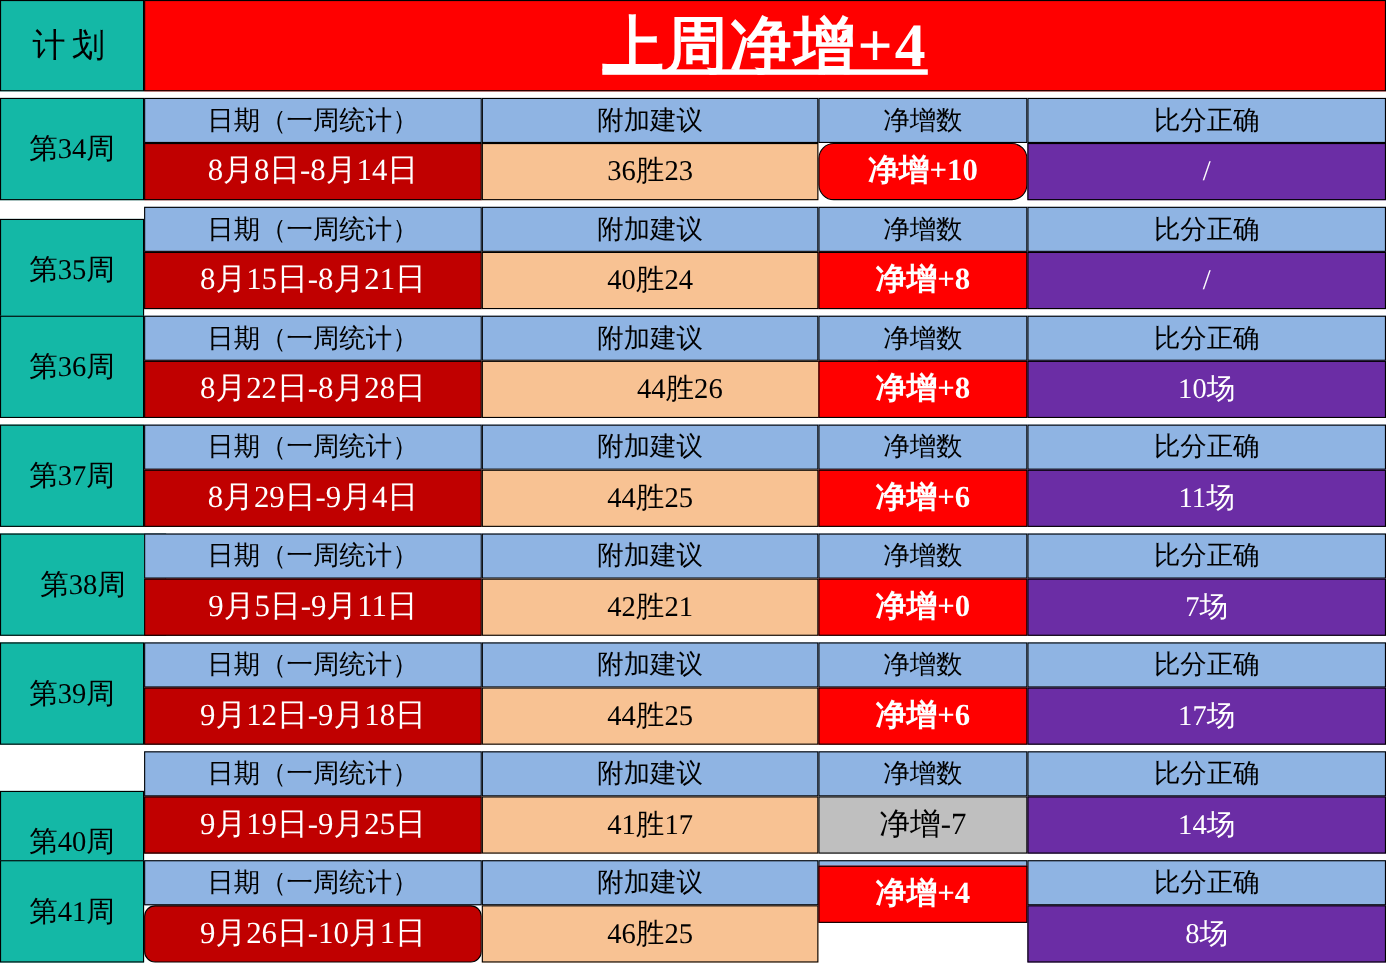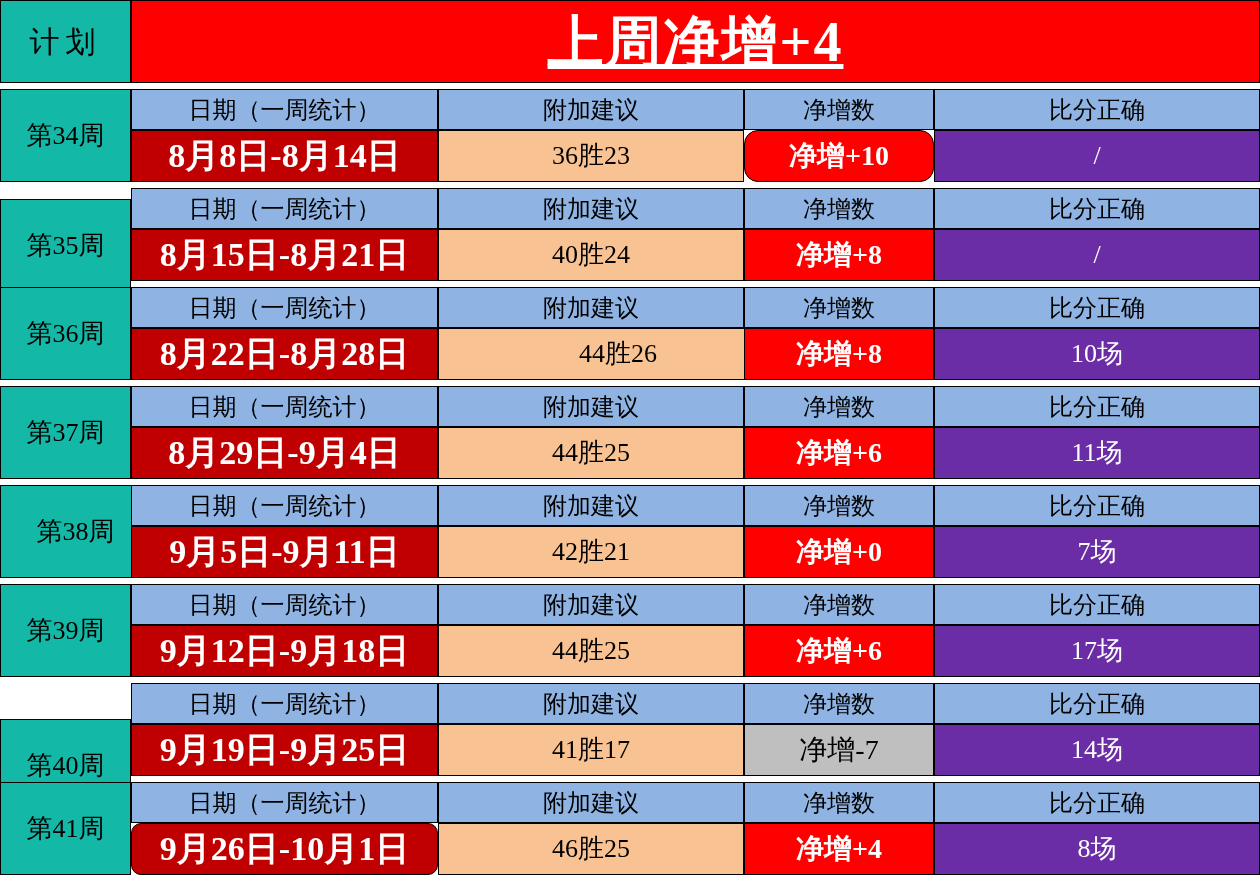--- a/index.html
+++ b/index.html
@@ -61,21 +61,21 @@
     font-weight: normal;
   }
 
   
   .week-label { font-size: 26px; }
 
   
   .subhead { font-size: 24px; }
 
   
-  .val-date  { font-size: 34px; font-weight: bold; }
+  .val-date  { font-size: 28px; }
   .val-extra { font-size: 26px; }
   .val-net   { font-size: 28px; font-weight: bold; }
   .val-net.neg { font-weight: normal; }
   .val-score { font-size: 26px; }
 </style>
 </head>
 <body>
 
 <div id="sheet">
 
@@ -291,21 +291,21 @@
       </div>
       <div class="cell bg-blue subhead" style="left: 934px; top: 782px; width: 326px; height: 41px;">
         <span>比分正确</span>
       </div>
       <div class="cell bg-dkred val-date" style="left: 131px; top: 823px; width: 307px; height: 52px; border-radius: 10px;">
         <span>9月26日-10月1日</span>
       </div>
       <div class="cell bg-orange val-extra" style="left: 438px; top: 823px; width: 306px; height: 52px;">
         <span>46胜25</span>
       </div>
-      <div class="cell bg-red val-net" style="left: 744px; top: 823px; width: 190px; height: 52px;">
+      <div class="cell bg-red val-net" style="left: 744px; top: 787px; width: 190px; height: 52px;">
         <span>净增+4</span>
       </div>
       <div class="cell bg-purple val-score" style="left: 934px; top: 823px; width: 326px; height: 52px;">
         <span>8场</span>
       </div>
     </div>
 
 </div>
 
 </body></html>

